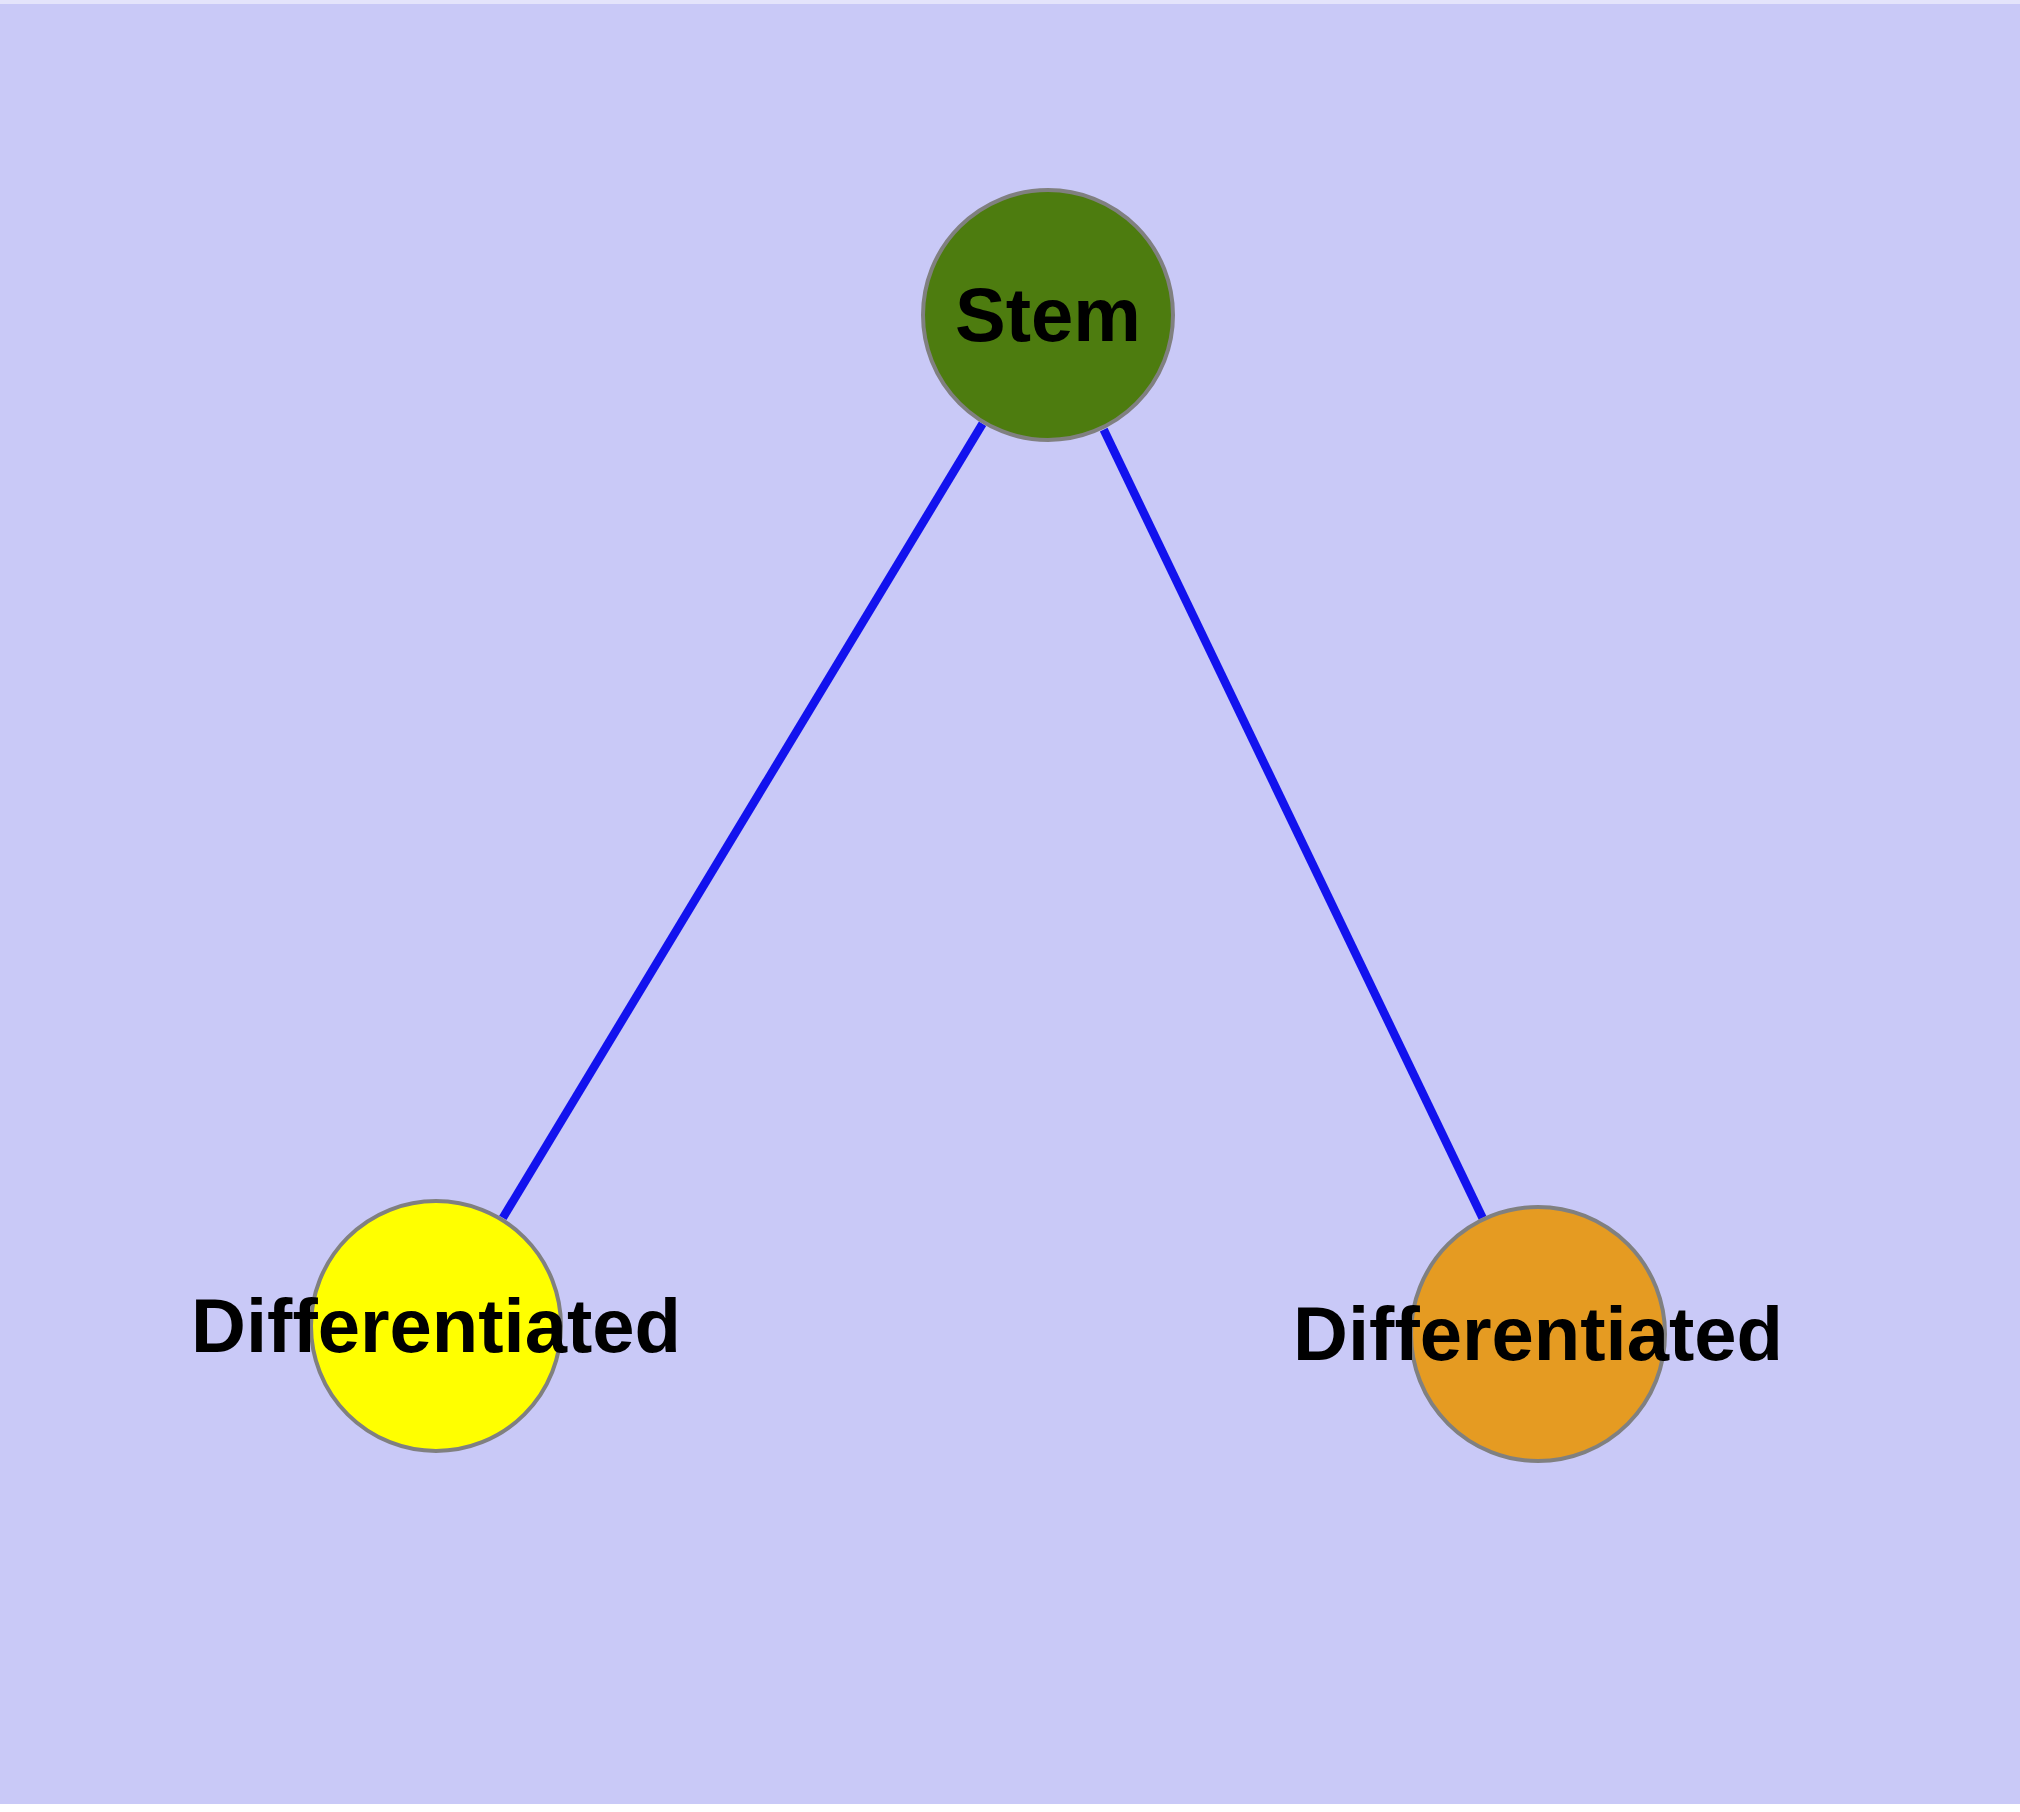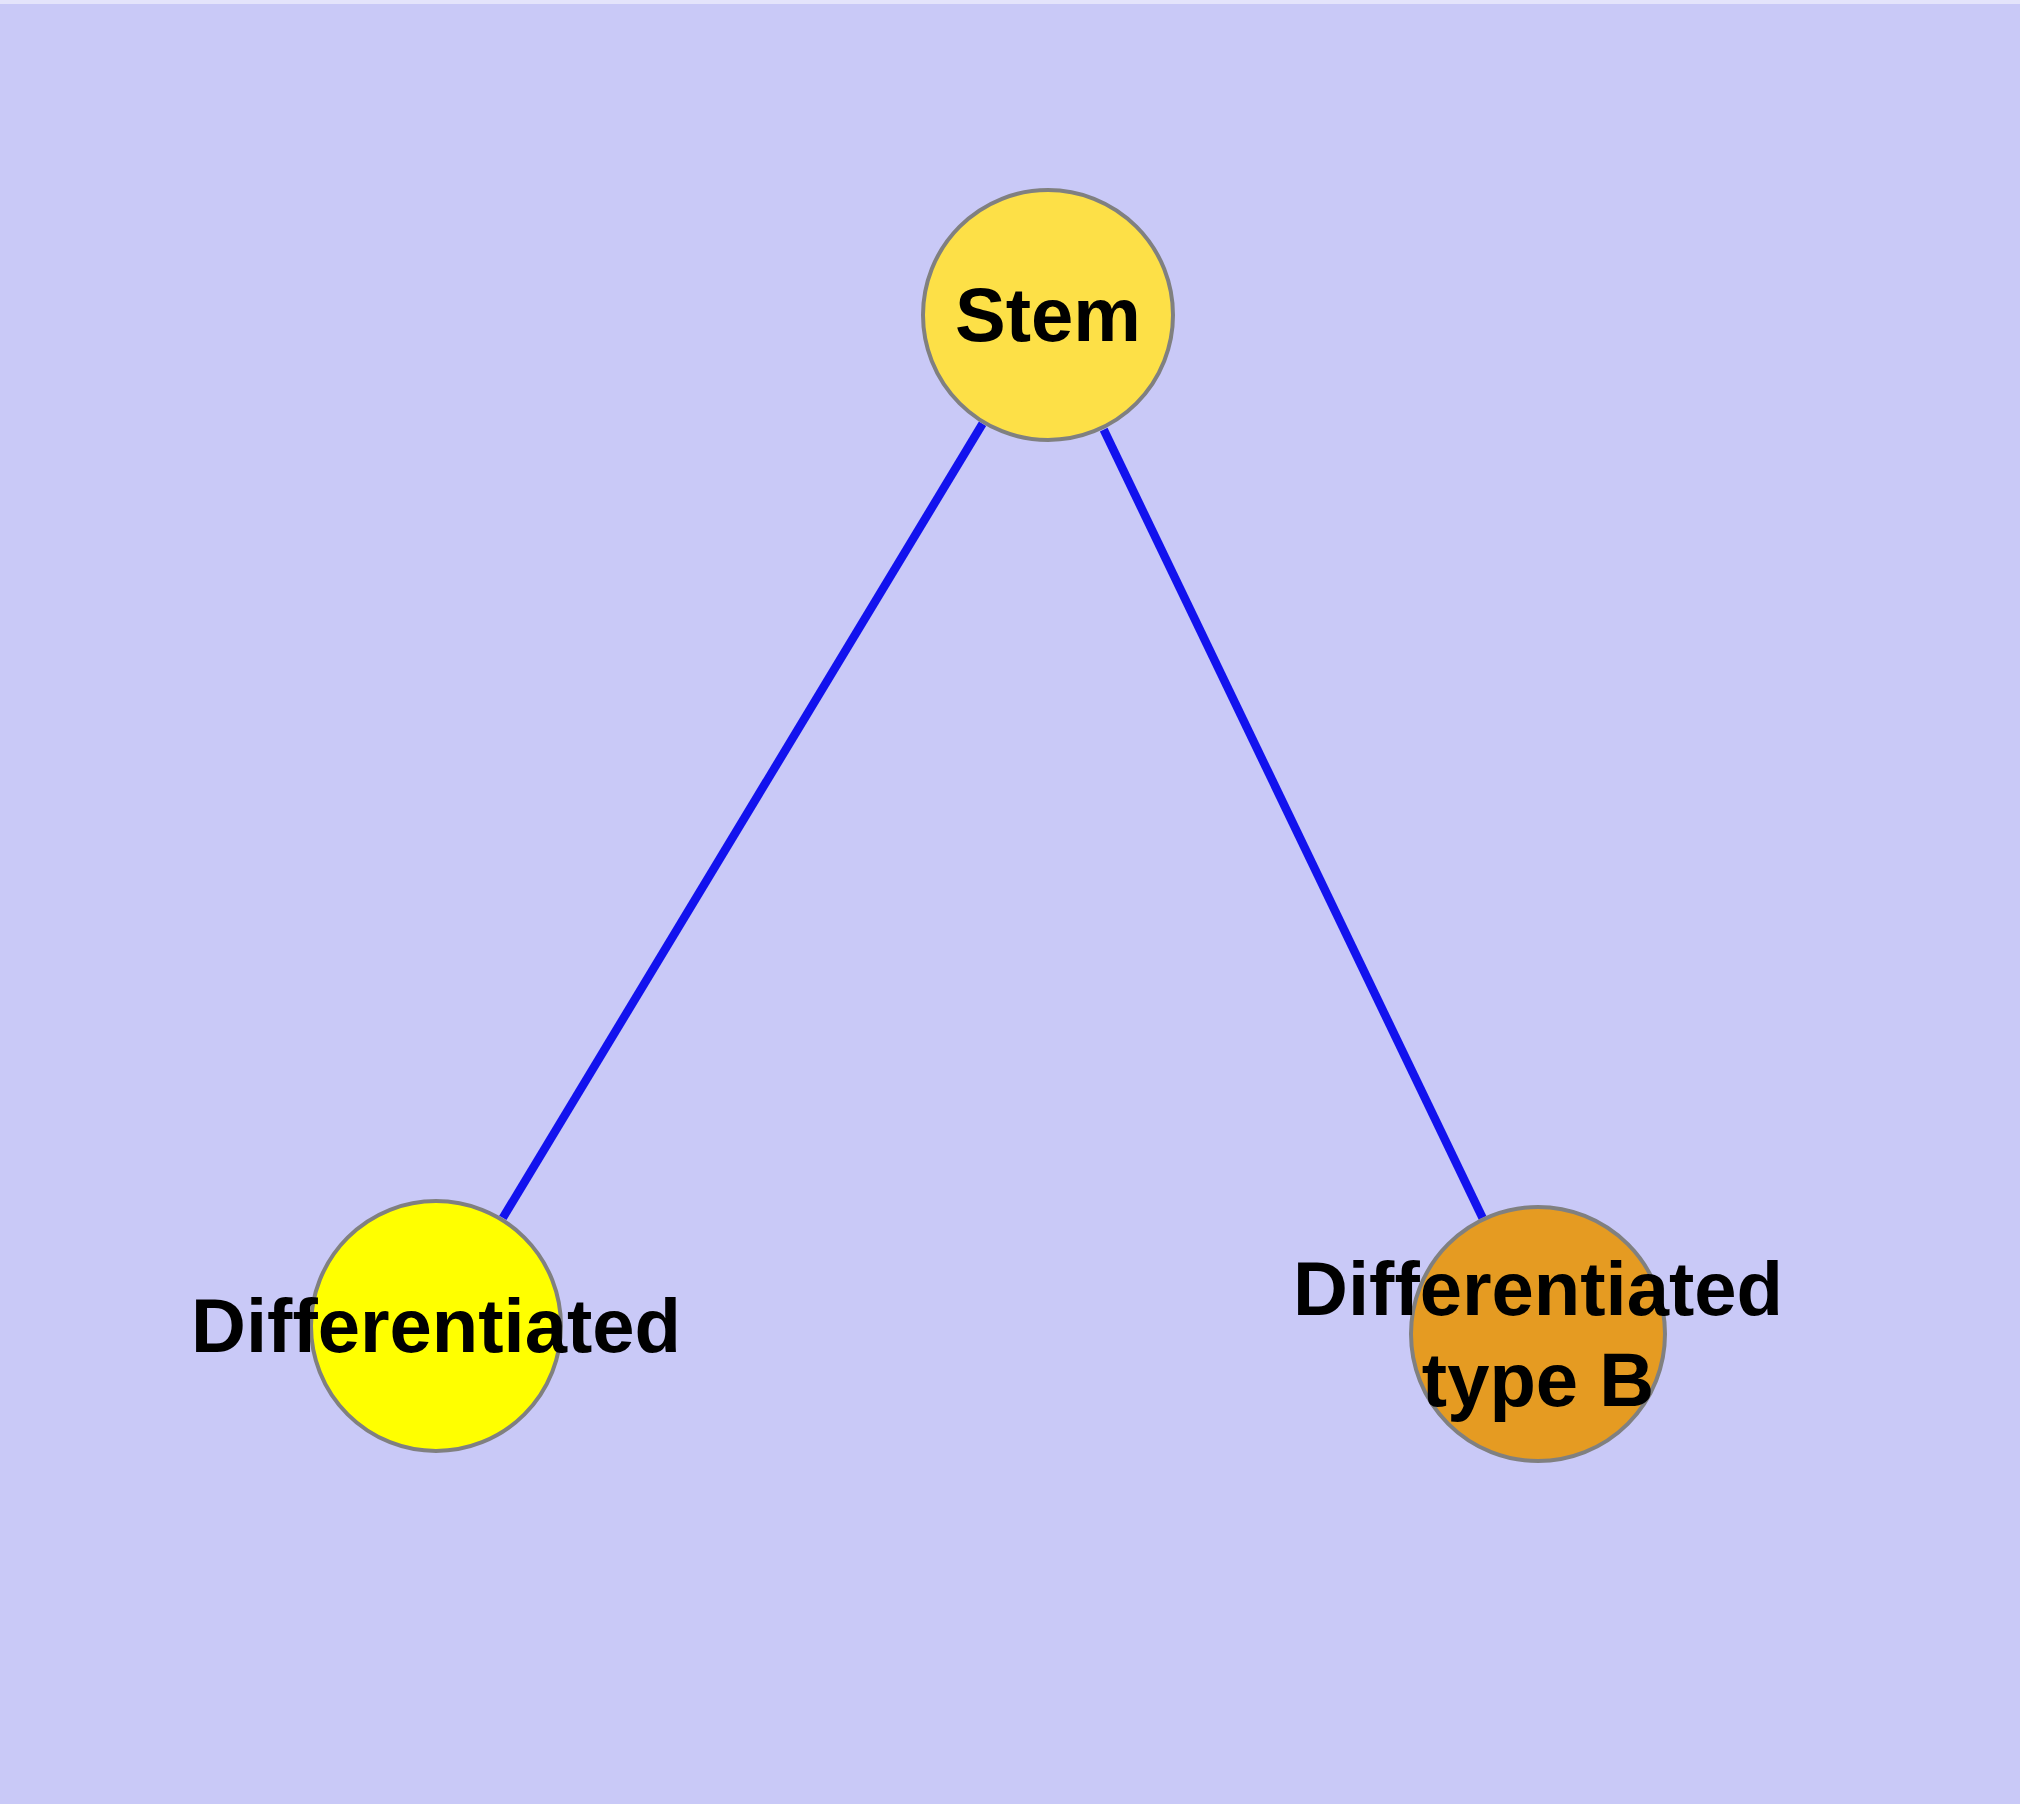--- a/index.html
+++ b/index.html
@@ -85,33 +85,32 @@
 
   <div class="top-strip" style="background: rgb(228, 228, 251);"></div>
   <div class="canvas-bg" style="background: rgb(201, 201, 247);"></div>
   <div class="bottom-strip" style="background: rgb(255, 255, 255);"></div>
 
   <svg class="edges-layer" viewBox="0 0 2384 2138" xmlns="http://www.w3.org/2000/svg">
     <line x1="1159" y1="500" x2="593" y2="1437" stroke-width="10" stroke="#1212EE"></line>
     <line x1="1302" y1="507" x2="1749" y2="1437" stroke-width="10" stroke="#1212EE"></line>
   </svg>
 
-  <div class="node node-stem" style="background: #fde047; border-color: rgb(128, 128, 128);">
+  <div class="node node-stem" style="background: #4d7c0f; border-color: rgb(128, 128, 128);">
     <div class="node-label" style="color: rgb(0, 0, 0);">
       <span class="line">Stem</span>
     </div>
   </div>
 
   <div class="node node-type-a" style="background: rgb(255, 255, 0); border-color: rgb(128, 128, 128);">
     <div class="node-label" style="color: rgb(0, 0, 0);">
       <span class="line">Differentiated</span>
     </div>
   </div>
 
   <div class="node node-type-b" style="background: rgb(229, 155, 34); border-color: rgb(128, 128, 128);">
     <div class="node-label" style="color: rgb(0, 0, 0);">
       <span class="line">Differentiated</span>
-      <span class="line">type B</span>
     </div>
   </div>
 
 </div>
 
 
 </body></html>

